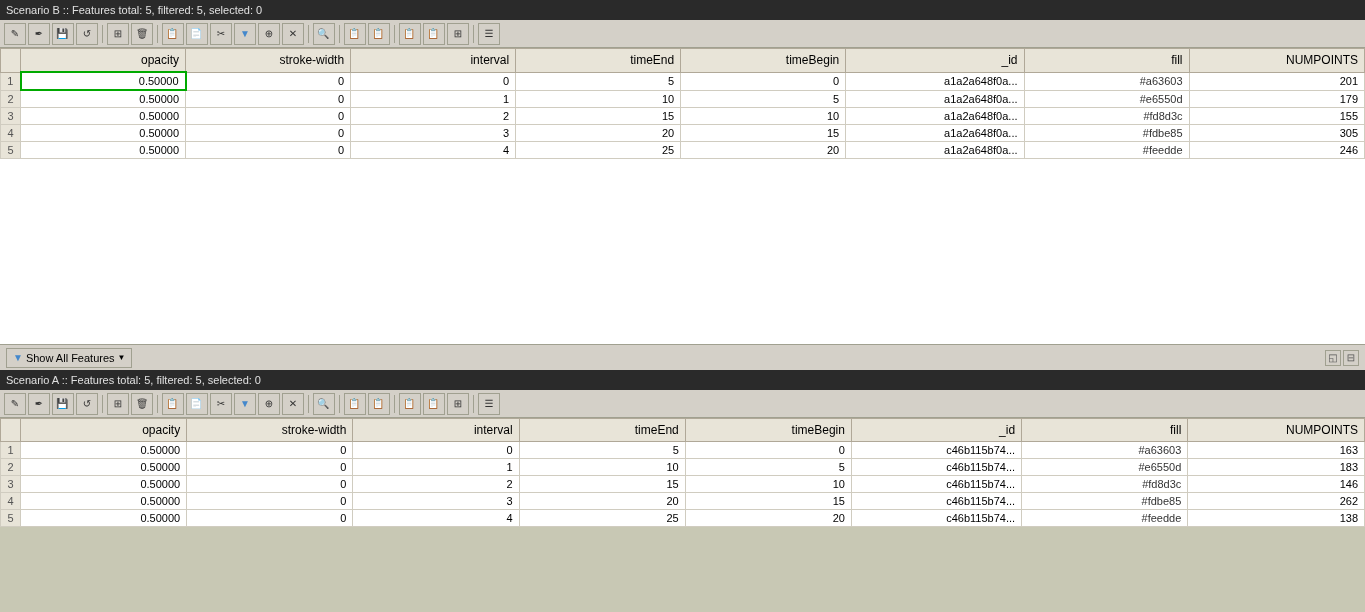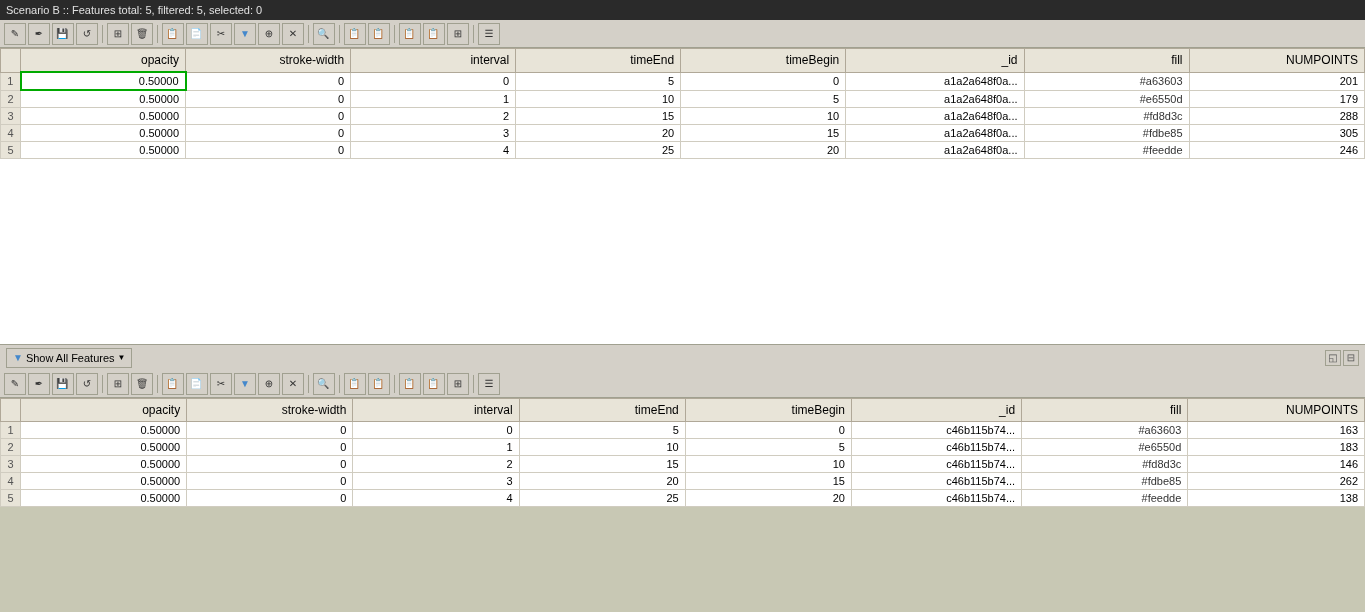--- a/index.html
+++ b/index.html
@@ -248,21 +248,21 @@
   </tr>
           <tr>
     <td class="row-num">3</td>
     <td style="">0.50000</td>
     <td>0</td>
     <td>2</td>
     <td>15</td>
     <td>10</td>
     <td class="text-left">a1a2a648f0a...</td>
     <td class="text-left" style="color: #333;">#fd8d3c</td>
-    <td>288</td>
+    <td>155</td>
   </tr>
           <tr>
     <td class="row-num">4</td>
     <td style="">0.50000</td>
     <td>0</td>
     <td>3</td>
     <td>20</td>
     <td>15</td>
     <td class="text-left">a1a2a648f0a...</td>
     <td class="text-left" style="color: #333;">#fdbe85</td>
@@ -293,20 +293,23 @@
     </button>
     <div class="bottom-right-icons">
       <div class="icon-btn">◱</div>
       <div class="icon-btn">⊟</div>
     </div>
   </div>
 </div>
 
 <div class="panel panel-bottom">
 
+  <div class="title-bar">
+    <span>Scenario A :: Features total: 5, filtered: 5, selected: 0</span>
+  </div>
 
   <div class="toolbar">
     <div class="toolbar-btn">✎</div>
     <div class="toolbar-btn">✒</div>
     <div class="toolbar-btn">💾</div>
     <div class="toolbar-btn">↺</div>
     <div class="toolbar-separator"></div>
     <div class="toolbar-btn">⊞</div>
     <div class="toolbar-btn">🗑</div>
     <div class="toolbar-separator"></div>

